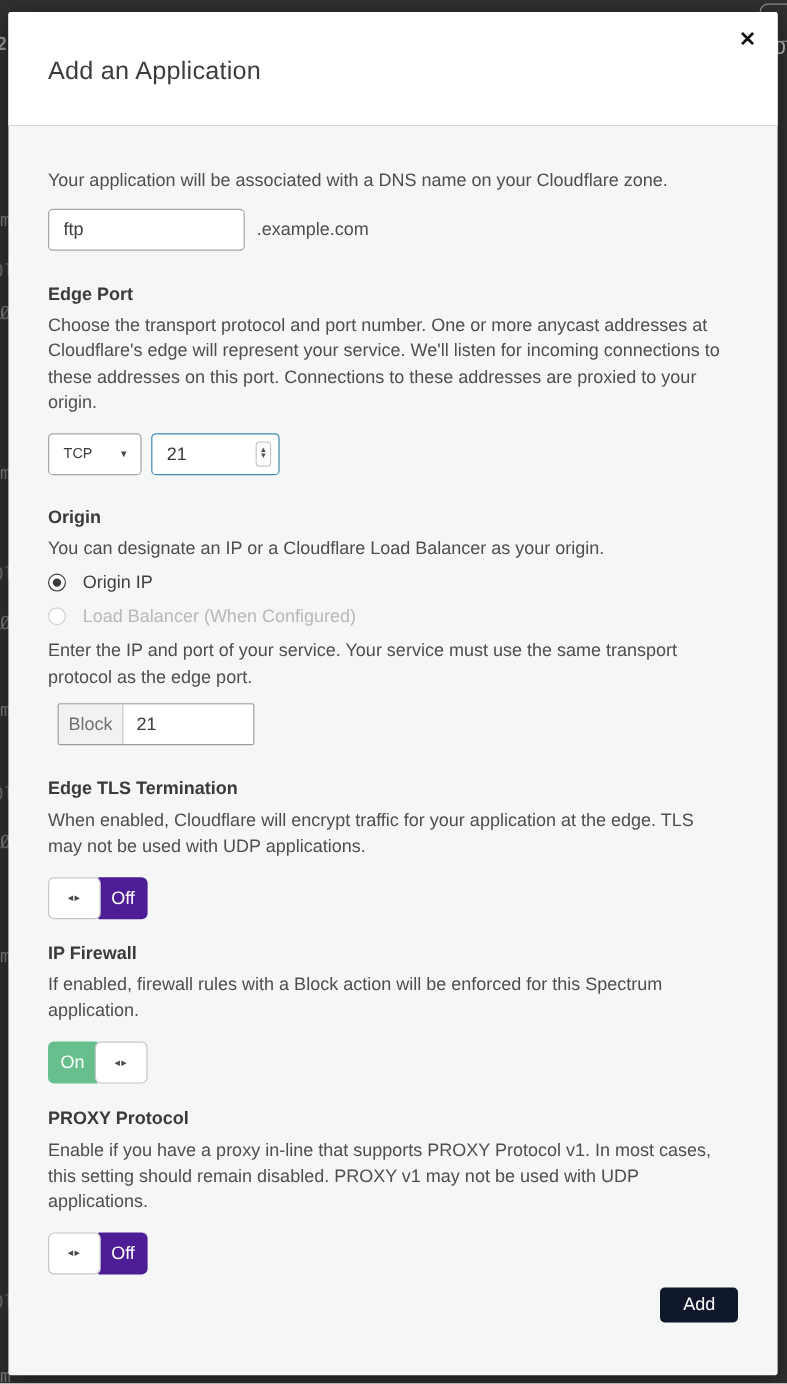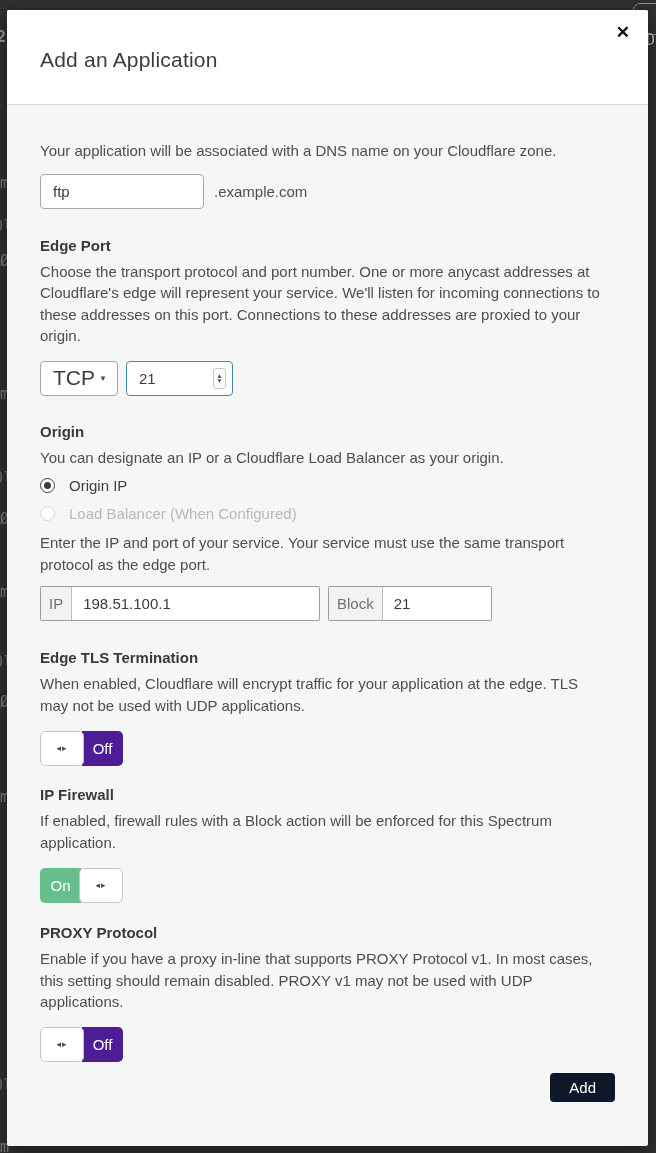--- a/index.html
+++ b/index.html
@@ -86,21 +86,21 @@
   .domain-input{width:164px;}
   .domain-suffix{font-size:15px;color:#4e4e4e;margin-left:10px;}
   
   .edgeport-row{margin-top:14px;display:flex;align-items:center;}
   .select{
     width:78px;height:35px;box-sizing:border-box;background:#fff;
     border:1px solid #a6a6a6;border-radius:4px;
     display:flex;align-items:center;justify-content:space-between;
     padding:0 10px 0 12px;cursor:pointer;
   }
-  .select-value{font-size:21px;color:#3c3c3c;}
+  .select-value{font-size:12px;color:#3c3c3c;}
   .select-caret{font-size:8px;color:#4a4a4a;}
   .port-wrap{position:relative;margin-left:8px;}
   .port-input{
     width:107px;border:1.5px solid #3f89ad;border-radius:4px;
   }
   .spinner{
     position:absolute;right:7px;top:7px;width:13px;height:21px;
     background:#fcfcfc;border:1px solid #c9c9c9;border-radius:3px;
     display:flex;flex-direction:column;align-items:center;justify-content:center;
     cursor:pointer;box-sizing:border-box;
@@ -232,24 +232,20 @@
         </div>
         <div class="radio-row">
           <span class="radio-circle disabled"></span>
           <span class="radio-label disabled">Load Balancer (When Configured)</span>
         </div>
 
         <div class="section-desc">Enter the IP and port of your service. Your service must use the same transport
 protocol as the edge port.</div>
 
         <div class="ipport-row">
-          <div class="addon-group group-ip">
-            <span class="addon">IP</span>
-            <input class="addon-value" type="text" value="198.51.100.1" style="">
-          </div>
           <div class="addon-group group-port">
             <span class="addon">Block</span>
             <input class="addon-value" type="text" value="21" style="">
           </div>
         </div>
       </div>
 
       <div class="mt-s4">
         <div class="section-label">Edge TLS Termination</div>
         <div class="section-desc">When enabled, Cloudflare will encrypt traffic for your application at the edge. TLS

